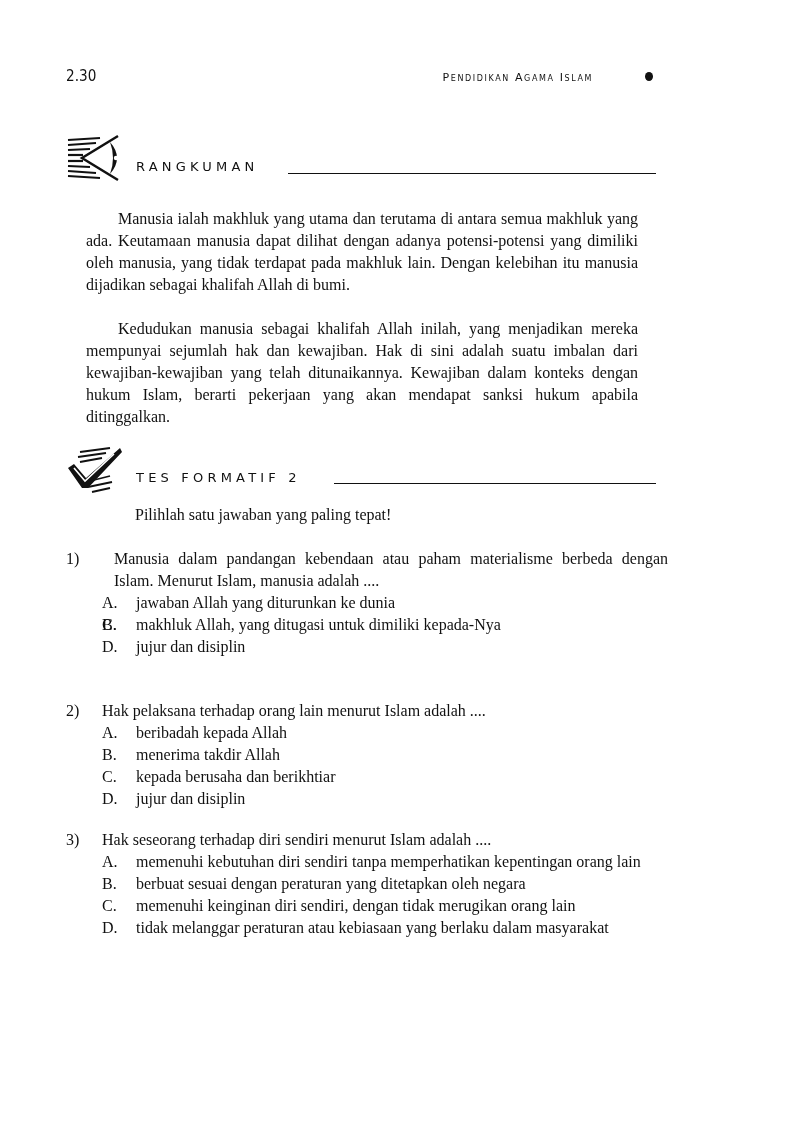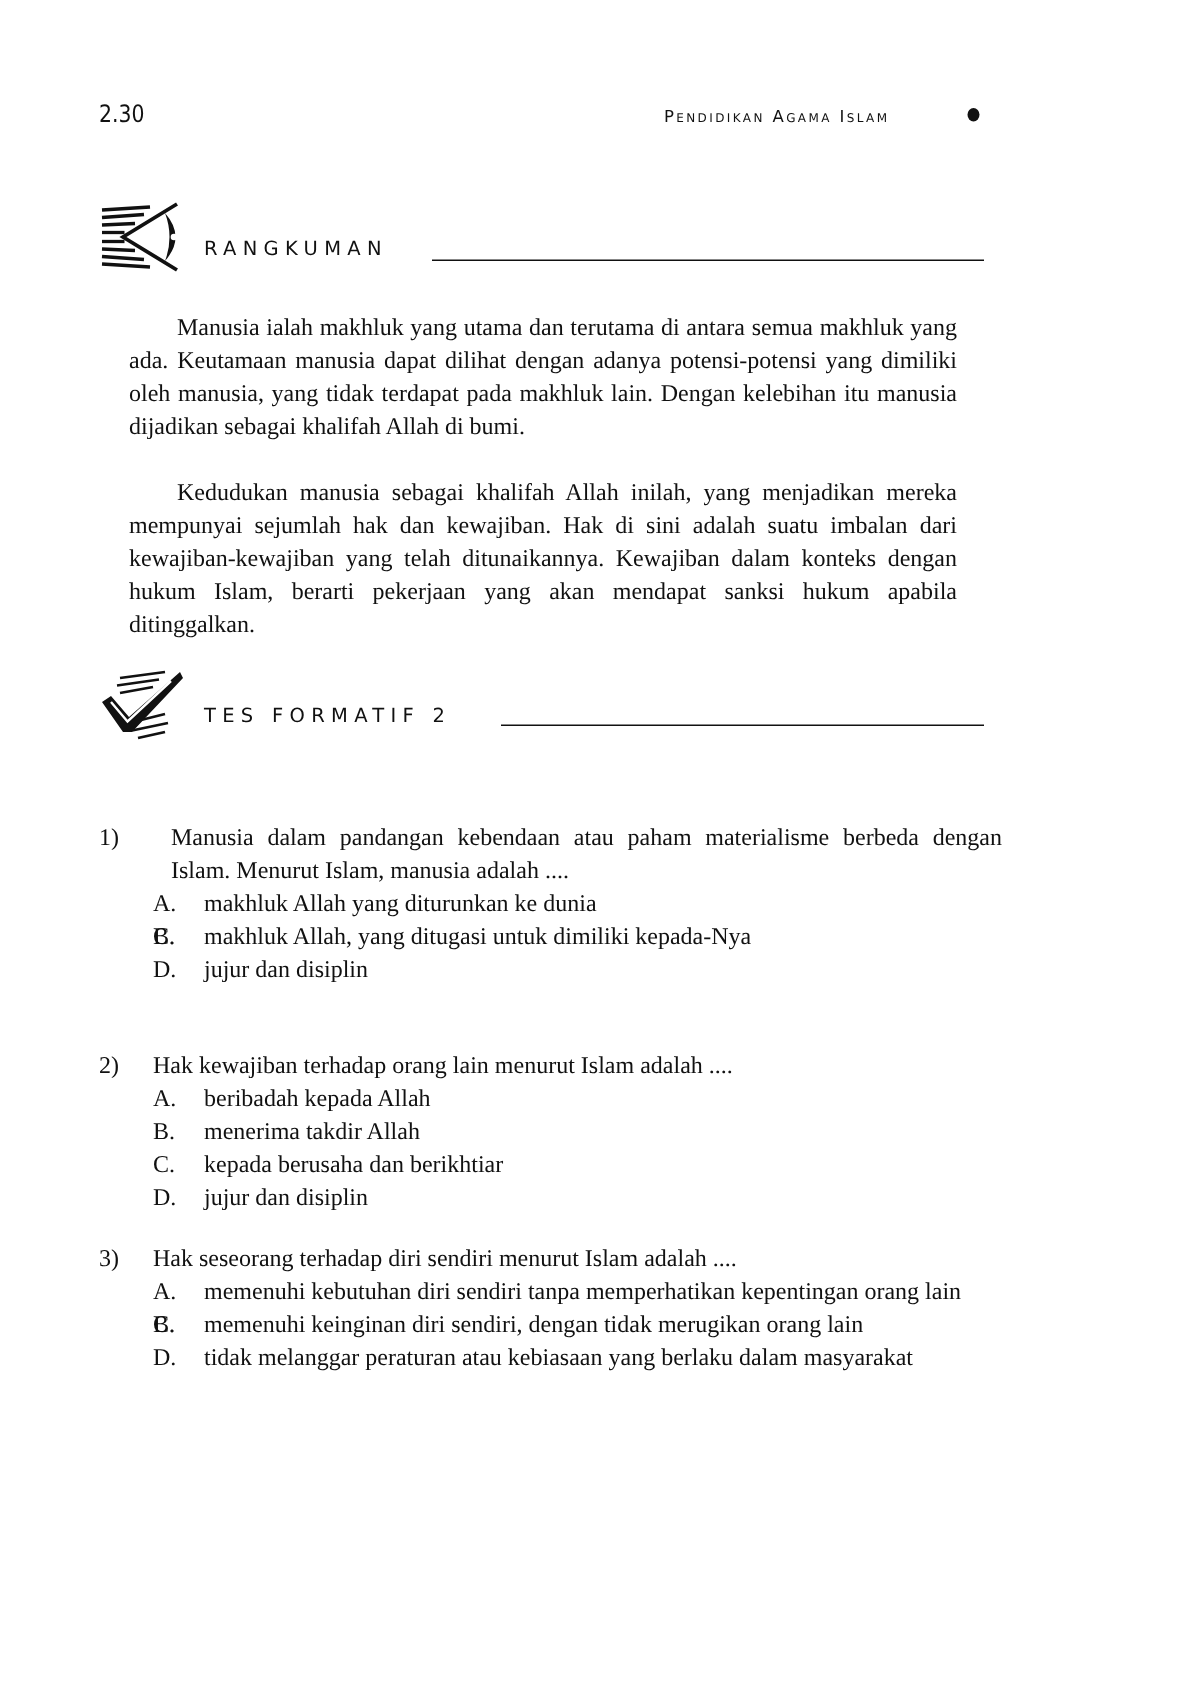--- a/index.html
+++ b/index.html
@@ -69,47 +69,48 @@
         <path d="M22 41 L46 36"></path>
         <path d="M26 46 L44 42"></path>
       </g>
       <path d="M2 22 L8 18 L20 32 L54 2 L56 6 L22 42 L16 42 Z" fill="#111"></path>
       <path d="M8 22 L19 35 L48 8" stroke="#fff" stroke-width="1.6" fill="none"></path>
     </svg>
     <div class="sec-label" style="top:24px;">TES FORMATIF 2</div>
     <div class="sec-line" style="left:268px; right:0; top:37px;"></div>
   </div>
 
+  <div class="instr serif">Pilihlah satu jawaban yang paling tepat!</div>
 
   <div class="q serif" style="top:548px;">
     <span class="q-num">1)</span>
     <p class="q-text" style="top:0;margin-left:12px;">Manusia dalam pandangan kebendaan atau paham materialisme berbeda dengan Islam. Menurut  Islam, manusia adalah ....</p>
     <div class="opts" style="top:44px;">
-      <div class="opt"><span class="opt-letter">A.</span><span>makhluk Allah yang diturunkan ke dunia</span></div>
+      <div class="opt"><span class="opt-letter">A.</span><span>jawaban Allah yang diturunkan ke dunia</span></div>
       <div class="opt"><span class="opt-letter">B.</span></div>
       <div class="opt"><span class="opt-letter">C.</span><span>makhluk Allah, yang ditugasi untuk dimiliki kepada-Nya</span></div>
       <div class="opt"><span class="opt-letter">D.</span><span>jujur dan disiplin</span></div>
     </div>
   </div>
 
   <div class="q serif" style="top:700px;">
     <span class="q-num">2)</span>
-    <p class="q-text" style="top:0;">Hak kewajiban terhadap orang lain menurut Islam adalah ....</p>
+    <p class="q-text" style="top:0;">Hak pelaksana terhadap orang lain menurut Islam adalah ....</p>
     <div class="opts" style="top:22px;">
       <div class="opt"><span class="opt-letter">A.</span><span>beribadah kepada Allah</span></div>
       <div class="opt"><span class="opt-letter">B.</span><span>menerima takdir Allah</span></div>
       <div class="opt"><span class="opt-letter">C.</span><span>kepada berusaha dan berikhtiar</span></div>
       <div class="opt"><span class="opt-letter">D.</span><span>jujur dan disiplin</span></div>
     </div>
   </div>
 
   <div class="q serif" style="top:829px;">
     <span class="q-num">3)</span>
     <p class="q-text" style="top:0;">Hak seseorang terhadap diri sendiri menurut Islam adalah ....</p>
     <div class="opts" style="top:22px;">
       <div class="opt"><span class="opt-letter">A.</span><span>memenuhi kebutuhan diri sendiri tanpa memperhatikan kepentingan orang lain</span></div>
-      <div class="opt"><span class="opt-letter">B.</span></div>
+      <div class="opt"><span class="opt-letter">B.</span><span>berbuat sesuai dengan peraturan yang ditetapkan oleh negara</span></div>
       <div class="opt"><span class="opt-letter">C.</span><span>memenuhi keinginan diri sendiri, dengan tidak merugikan orang lain</span></div>
       <div class="opt"><span class="opt-letter">D.</span><span>tidak melanggar peraturan atau kebiasaan yang berlaku dalam masyarakat</span></div>
     </div>
   </div>
 
 </div>
 
 </body></html>

